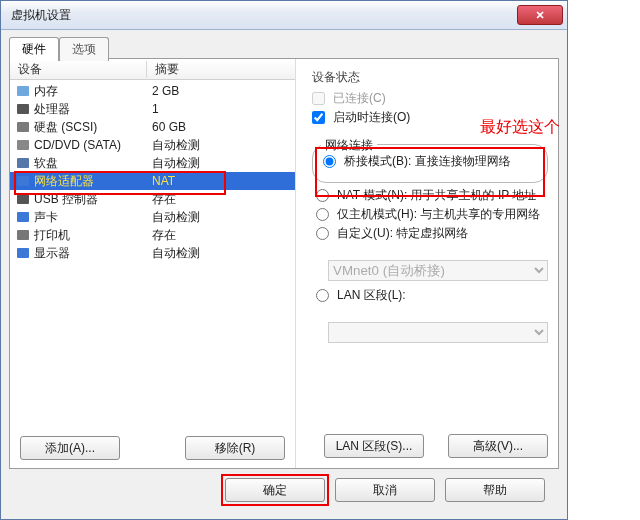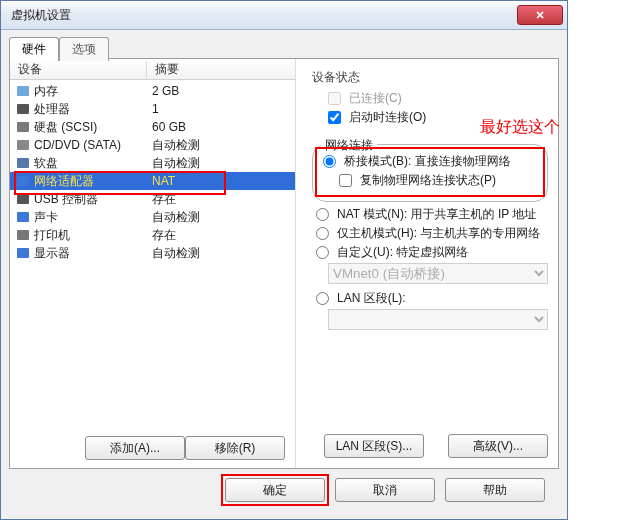--- a/index.html
+++ b/index.html
@@ -18,30 +18,30 @@
 .listhdr{display:flex;border-bottom:1px solid #d0d0d0;background:linear-gradient(#fff,#f2f2f2);height:20px;align-items:center}
 .listhdr div{padding:0 0 0 8px;color:#333}
 .listhdr .c1{width:128px;border-right:1px solid #d8d8d8}
 .listhdr .c2{flex:1}
 .list{flex:1;overflow:auto;padding-top:2px}
 .row{display:flex;align-items:center;height:18px;padding-left:6px}
 .row .ico{width:14px;height:14px;margin-right:4px;display:flex;align-items:center;justify-content:center}
 .row .c1{width:118px;overflow:hidden;white-space:nowrap}
 .row .c2{flex:1;white-space:nowrap}
 .row.sel{background:#2f6ed9;color:#fde047}
-.leftbtns{display:flex;justify-content:flex-end;padding:8px 10px}
+.leftbtns{display:flex;justify-content:space-between;padding:8px 10px}
 
 .right{flex:1;padding:10px 10px 10px 16px;display:flex;flex-direction:column;position:relative}
 .grouplbl{color:#444;margin-bottom:4px}
-.indent{margin-left:16px;margin-bottom:2px;display:flex;align-items:center;gap:4px}
+.indent{margin-left:0;margin-bottom:2px;display:flex;align-items:center;gap:4px}
 .netgroup{border:1px solid #b9b9b9;border-radius:14px;padding:8px 10px 10px 10px;margin-top:6px;position:relative}
 .netgroup .legend{position:absolute;top:-8px;left:8px;background:#fff;padding:0 4px;color:#222}
 .redbox{position:absolute;border:2px solid #e00;pointer-events:none}
 .note{position:absolute;color:#e00;font-size:16px}
-select.combo{width:220px;height:21px;border:1px solid #bcbcbc;background:#f3f3f3;color:#888;margin-left:16px;margin-top:0}
+select.combo{width:220px;height:21px;border:1px solid #bcbcbc;background:#f3f3f3;color:#888;margin-left:16px;margin-top:16px}
 
 .btn{display:inline-flex;align-items:center;justify-content:center;min-width:78px;height:22px;padding:0 10px;background:linear-gradient(#fdfdfd,#e7e7e7);border:1px solid #8c8c8c;border-radius:3px;color:#222;font-size:12px}
 .footer{height:42px;display:flex;align-items:center;justify-content:flex-end;gap:10px;padding-right:14px}
 
 input[type=checkbox],input[type=radio]{margin:0 4px 0 0;vertical-align:middle}
 .icon-svg{width:14px;height:14px}
 </style>
 </head>
 <body>
 
@@ -185,24 +185,20 @@
         </label>
 
         <div style="height:10px"></div>
 
         <div class="netgroup">
           <span class="legend">网络连接</span>
 
           <label class="indent" style="margin-left:0">
             <input type="radio" name="net" checked="" style="">
             <span>桥接模式(B): 直接连接物理网络</span>
-          </label>
-          <label class="indent">
-            <input type="checkbox" style="">
-            <span>复制物理网络连接状态(P)</span>
           </label>
 
           <div class="redbox" style="top:2px;left:2px;right:2px;height:46px"></div>
         </div>
 
         <span class="note" style="top:58px;right:-2px">最好选这个</span>
 
         <div style="height:4px"></div>
         <label class="indent" style="margin-left:4px">
           <input type="radio" name="net" style="">

